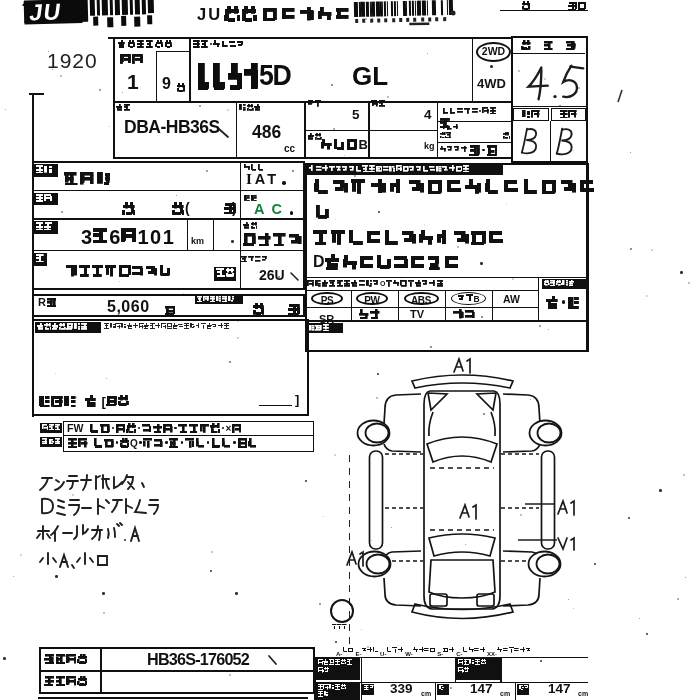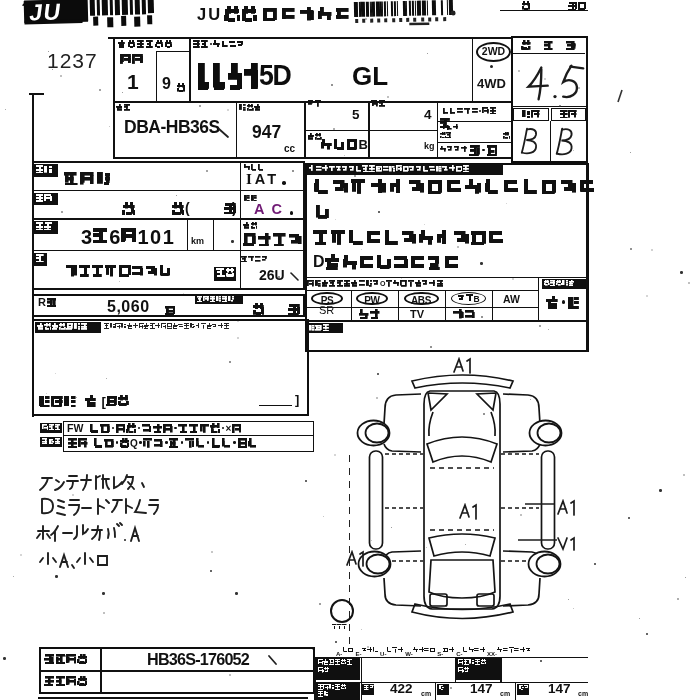--- a/index.html
+++ b/index.html
@@ -70,21 +70,21 @@
       <rect x="76" y="18" width="3" height="4" fill="#222"></rect>
       <rect x="83" y="18" width="3" height="4" fill="#222"></rect>
       <rect x="91" y="18" width="3" height="4" fill="#222"></rect>
       <rect x="57" y="23" width="20" height="2.5" fill="#222"></rect>
       <circle cx="101" cy="14" r="2.5" fill="#222"></circle>
     </g>
   </svg>
 <div style="position:absolute;left:521px;top:1px;white-space:nowrap;line-height:9px"><span style="display:inline-block;vertical-align:top;width:9.0px;height:9.0px;background:linear-gradient(#111,#111) 0.5px 1.8px/8.1px 2.3px no-repeat,linear-gradient(#111,#111) 2.0px 0.2px/2.3px 4.5px no-repeat,linear-gradient(#111,#111) 5.8px 0.2px/2.3px 4.5px no-repeat,linear-gradient(#111,#111) 0.7px 5.2px/2.3px 3.6px no-repeat,linear-gradient(#111,#111) 7.2px 5.2px/2.3px 3.6px no-repeat,linear-gradient(#111,#111) 2.7px 6.8px/4.0px 2.3px no-repeat,linear-gradient(#111,#111) 6.5px 2.7px/2.3px 5.4px no-repeat;margin-right:0.6px"></span></div>
 <div style="position:absolute;left:568px;top:1px;white-space:nowrap;line-height:9px"><span style="display:inline-block;vertical-align:top;width:9.0px;height:9.0px;background:linear-gradient(#111,#111) 0.7px 0.5px/8.1px 2.3px no-repeat,linear-gradient(#111,#111) 0.2px 4.0px/8.1px 2.3px no-repeat,linear-gradient(#111,#111) 0.2px 7.6px/8.1px 2.3px no-repeat,linear-gradient(#111,#111) 4.0px 0.5px/2.3px 7.6px no-repeat,linear-gradient(#111,#111) 6.5px 2.7px/2.3px 5.4px no-repeat;margin-right:0.6px"></span><span style="display:inline-block;vertical-align:top;width:9.0px;height:9.0px;background:linear-gradient(#111,#111) 0.7px 0.9px/7.2px 2.3px no-repeat,linear-gradient(#111,#111) 0.5px 0.9px/2.3px 7.2px no-repeat,linear-gradient(#111,#111) 6.4px 0.9px/2.3px 7.2px no-repeat,linear-gradient(#111,#111) 0.5px 7.0px/7.2px 2.3px no-repeat,linear-gradient(#111,#111) 0.7px 2.7px/2.3px 5.0px no-repeat;margin-right:0.6px"></span></div>
 <div style="position:absolute;left:500px;top:10px;width:88px;height:1.2px;background:#111"></div>
-<div style="position:absolute;left:47px;top:50px;font-family:'Liberation Sans',sans-serif;font-size:21px;font-weight:normal;color:#222;letter-spacing:1px;line-height:21px;white-space:nowrap">1237</div>
+<div style="position:absolute;left:47px;top:50px;font-family:'Liberation Sans',sans-serif;font-size:21px;font-weight:normal;color:#222;letter-spacing:1px;line-height:21px;white-space:nowrap">1920</div>
 <div style="position:absolute;left:108px;top:36.5px;width:480px;height:2.5px;background:#111"></div>
 <div style="position:absolute;left:112.5px;top:36.5px;width:2.5px;height:122px;background:#111"></div>
 <div style="position:absolute;left:112.5px;top:100.5px;width:399px;height:2px;background:#111"></div>
 <div style="position:absolute;left:112.5px;top:156.5px;width:475.5px;height:2.5px;background:#111"></div>
 <div style="position:absolute;left:189px;top:38px;width:1.8px;height:63px;background:#111"></div>
 <div style="position:absolute;left:471.5px;top:38px;width:1.8px;height:63px;background:#111"></div>
 <div style="position:absolute;left:155.5px;top:50.5px;width:1.5px;height:51px;background:#111"></div>
 <div style="position:absolute;left:155.5px;top:50.5px;width:34px;height:1.5px;background:#111"></div>
 <div style="position:absolute;left:118px;top:40px;white-space:nowrap;line-height:7.5px"><span style="display:inline-block;vertical-align:top;width:7.5px;height:7.5px;background:linear-gradient(#111,#111) 3.1px 0.1px/2.0px 2.6px no-repeat,linear-gradient(#111,#111) 0.2px 2.1px/6.8px 2.0px no-repeat,linear-gradient(#111,#111) 1.1px 4.1px/5.4px 2.0px no-repeat,linear-gradient(#111,#111) 0.9px 6.3px/5.4px 2.0px no-repeat,linear-gradient(#111,#111) 1.3px 2.1px/2.0px 4.5px no-repeat;margin-right:1.8px"></span><span style="display:inline-block;vertical-align:top;width:7.5px;height:7.5px;background:linear-gradient(#111,#111) 0.4px 1.5px/6.8px 2.0px no-repeat,linear-gradient(#111,#111) 1.8px 0.1px/2.0px 3.8px no-repeat,linear-gradient(#111,#111) 4.7px 0.1px/2.0px 3.8px no-repeat,linear-gradient(#111,#111) 0.6px 4.3px/2.0px 3.0px no-repeat,linear-gradient(#111,#111) 5.9px 4.3px/2.0px 3.0px no-repeat,linear-gradient(#111,#111) 2.3px 5.7px/3.4px 2.0px no-repeat;margin-right:1.8px"></span><span style="display:inline-block;vertical-align:top;width:7.5px;height:7.5px;background:linear-gradient(#111,#111) 0.6px 0.4px/6.8px 2.0px no-repeat,linear-gradient(#111,#111) 0.6px 3.3px/6.8px 2.0px no-repeat,linear-gradient(#111,#111) 0.2px 6.3px/6.8px 2.0px no-repeat,linear-gradient(#111,#111) 3.2px 0.4px/2.0px 6.4px no-repeat;margin-right:1.8px"></span><span style="display:inline-block;vertical-align:top;width:7.5px;height:7.5px;background:linear-gradient(#111,#111) 0.4px 0.4px/6.8px 2.0px no-repeat,linear-gradient(#111,#111) 3.1px 0.4px/2.0px 6.8px no-repeat,linear-gradient(#111,#111) 0.6px 6.3px/6.8px 2.0px no-repeat,linear-gradient(#111,#111) 0.8px 3.0px/4.1px 2.0px no-repeat;margin-right:1.8px"></span><span style="display:inline-block;vertical-align:top;width:7.5px;height:7.5px;background:linear-gradient(#111,#111) 0.4px 1.5px/6.8px 2.0px no-repeat,linear-gradient(#111,#111) 1.8px 0.1px/2.0px 3.8px no-repeat,linear-gradient(#111,#111) 4.7px 0.1px/2.0px 3.8px no-repeat,linear-gradient(#111,#111) 0.2px 4.3px/2.0px 3.0px no-repeat,linear-gradient(#111,#111) 6.0px 4.3px/2.0px 3.0px no-repeat,linear-gradient(#111,#111) 2.3px 5.7px/3.4px 2.0px no-repeat;margin-right:1.8px"></span><span style="display:inline-block;vertical-align:top;width:7.5px;height:7.5px;background:linear-gradient(#111,#111) 0.4px 1.5px/6.8px 2.0px no-repeat,linear-gradient(#111,#111) 1.6px 0.1px/2.0px 3.8px no-repeat,linear-gradient(#111,#111) 4.8px 0.1px/2.0px 3.8px no-repeat,linear-gradient(#111,#111) 0.6px 4.3px/2.0px 3.0px no-repeat,linear-gradient(#111,#111) 6.0px 4.3px/2.0px 3.0px no-repeat,linear-gradient(#111,#111) 2.3px 5.7px/3.4px 2.0px no-repeat;margin-right:1.8px"></span></div>
 <div style="position:absolute;left:120px;top:53px;white-space:nowrap;line-height:11px"><span style="display:inline-block;vertical-align:top;width:11.0px;height:11.0px;background:linear-gradient(#111,#111) 0.3px 0.6px/2.9px 9.9px no-repeat,linear-gradient(#111,#111) 0.6px 0.6px/9.9px 2.9px no-repeat,linear-gradient(#111,#111) 3.6px 5.0px/7.2px 2.9px no-repeat,linear-gradient(#111,#111) 7.9px 3.3px/2.9px 7.2px no-repeat,linear-gradient(#111,#111) 0.9px 3.3px/2.9px 6.1px no-repeat;margin-right:0.8px"></span><span style="display:inline-block;vertical-align:top;width:11.0px;height:11.0px;background:linear-gradient(#111,#111) 0.6px 0.6px/2.9px 9.9px no-repeat,linear-gradient(#111,#111) 0.8px 0.6px/9.9px 2.9px no-repeat,linear-gradient(#111,#111) 3.6px 5.0px/7.2px 2.9px no-repeat,linear-gradient(#111,#111) 8.2px 3.3px/2.9px 7.2px no-repeat,linear-gradient(#111,#111) 7.9px 3.3px/2.9px 6.6px no-repeat;margin-right:0.8px"></span></div>
@@ -131,21 +131,21 @@
 <div style="position:absolute;left:235.5px;top:102.5px;width:1.8px;height:54px;background:#111"></div>
 <div style="position:absolute;left:304px;top:102.5px;width:1.8px;height:54px;background:#111"></div>
 <div style="position:absolute;left:368px;top:102.5px;width:1.8px;height:54px;background:#111"></div>
 <div style="position:absolute;left:436.5px;top:102.5px;width:1.8px;height:54px;background:#111"></div>
 <div style="position:absolute;left:116px;top:103.5px;white-space:nowrap;line-height:7px"><span style="display:inline-block;vertical-align:top;width:7.0px;height:7.0px;background:linear-gradient(#111,#111) 3.1px 0.1px/1.8px 2.4px no-repeat,linear-gradient(#111,#111) 0.2px 2.0px/6.3px 1.8px no-repeat,linear-gradient(#111,#111) 1.0px 3.9px/5.0px 1.8px no-repeat,linear-gradient(#111,#111) 0.8px 5.9px/5.0px 1.8px no-repeat,linear-gradient(#111,#111) 1.2px 2.0px/1.8px 4.2px no-repeat;margin-right:0.5px"></span><span style="display:inline-block;vertical-align:top;width:7.0px;height:7.0px;background:linear-gradient(#111,#111) 0.2px 0.4px/6.3px 1.8px no-repeat,linear-gradient(#111,#111) 2.9px 0.4px/1.8px 6.3px no-repeat,linear-gradient(#111,#111) 0.2px 5.9px/6.3px 1.8px no-repeat,linear-gradient(#111,#111) 0.4px 2.8px/3.9px 1.8px no-repeat;margin-right:0.5px"></span></div>
 <div style="position:absolute;left:124px;top:119px;font-family:'Liberation Sans',sans-serif;font-size:17.5px;font-weight:bold;color:#111;letter-spacing:-0.5px;line-height:17.5px;white-space:nowrap">DBA-HB36S</div>
 <svg style="position:absolute;left:216px;top:126px" width="16" height="16">
     <path d="M3,3 L12,11" stroke="#222" stroke-width="1.8" fill="none" stroke-linecap="round"></path>
   </svg>
 <div style="position:absolute;left:239px;top:103.5px;white-space:nowrap;line-height:7px"><span style="display:inline-block;vertical-align:top;width:7.0px;height:7.0px;background:linear-gradient(#111,#111) 0.2px 0.6px/2.9px 5.9px no-repeat,linear-gradient(#111,#111) 4.1px 0.8px/2.7px 1.8px no-repeat,linear-gradient(#111,#111) 3.9px 3.1px/2.7px 1.8px no-repeat,linear-gradient(#111,#111) 3.9px 5.6px/2.7px 1.8px no-repeat;margin-right:0.5px"></span><span style="display:inline-block;vertical-align:top;width:7.0px;height:7.0px;background:linear-gradient(#111,#111) 0.4px 1.4px/6.3px 1.8px no-repeat,linear-gradient(#111,#111) 1.4px 0.1px/1.8px 3.5px no-repeat,linear-gradient(#111,#111) 4.5px 0.1px/1.8px 3.5px no-repeat,linear-gradient(#111,#111) 0.4px 4.1px/1.8px 2.8px no-repeat,linear-gradient(#111,#111) 5.6px 4.1px/1.8px 2.8px no-repeat,linear-gradient(#111,#111) 2.0px 5.3px/3.1px 1.8px no-repeat;margin-right:0.5px"></span><span style="display:inline-block;vertical-align:top;width:7.0px;height:7.0px;background:linear-gradient(#111,#111) 2.8px 0.1px/1.8px 2.4px no-repeat,linear-gradient(#111,#111) 0.4px 2.0px/6.3px 1.8px no-repeat,linear-gradient(#111,#111) 1.2px 3.9px/5.0px 1.8px no-repeat,linear-gradient(#111,#111) 1.0px 5.9px/5.0px 1.8px no-repeat,linear-gradient(#111,#111) 1.6px 2.0px/1.8px 4.2px no-repeat;margin-right:0.5px"></span></div>
-<div style="position:absolute;left:252px;top:124px;font-family:'Liberation Sans',sans-serif;font-size:17.5px;font-weight:bold;color:#111;line-height:17.5px;white-space:nowrap">947</div>
+<div style="position:absolute;left:252px;top:124px;font-family:'Liberation Sans',sans-serif;font-size:17.5px;font-weight:bold;color:#111;line-height:17.5px;white-space:nowrap">486</div>
 <div style="position:absolute;left:284px;top:144px;font-family:'Liberation Sans',sans-serif;font-size:10px;font-weight:bold;color:#111;line-height:10px;white-space:nowrap">cc</div>
 <div style="position:absolute;left:307px;top:99.5px;white-space:nowrap;line-height:7px"><span style="display:inline-block;vertical-align:top;width:7.0px;height:7.0px;background:linear-gradient(#111,#111) 0.5px 0.8px/5.0px 1.8px no-repeat,linear-gradient(#111,#111) 3.7px 0.8px/1.8px 3.5px no-repeat,linear-gradient(#111,#111) 1.2px 3.9px/3.9px 1.8px no-repeat;margin-right:0.5px"></span><span style="display:inline-block;vertical-align:top;width:7.0px;height:7.0px;background:linear-gradient(#111,#111) 0.2px 0.6px/6.3px 1.8px no-repeat,linear-gradient(#111,#111) 2.8px 2.1px/1.8px 4.8px no-repeat;margin-right:0.5px"></span></div>
 <div style="position:absolute;left:352px;top:108px;font-family:'Liberation Sans',sans-serif;font-size:13.5px;font-weight:bold;color:#111;line-height:13.5px;white-space:nowrap">5</div>
 <div style="position:absolute;left:305px;top:129.5px;width:132px;height:1.5px;background:#111"></div>
 <div style="position:absolute;left:307px;top:132.5px;white-space:nowrap;line-height:7px"><span style="display:inline-block;vertical-align:top;width:7.0px;height:7.0px;background:linear-gradient(#111,#111) 2.8px 0.1px/1.8px 2.4px no-repeat,linear-gradient(#111,#111) 0.5px 2.0px/6.3px 1.8px no-repeat,linear-gradient(#111,#111) 1.2px 3.9px/5.0px 1.8px no-repeat,linear-gradient(#111,#111) 1.2px 5.9px/5.0px 1.8px no-repeat,linear-gradient(#111,#111) 1.2px 2.0px/1.8px 4.2px no-repeat;margin-right:0.5px"></span><span style="display:inline-block;vertical-align:top;width:7.0px;height:7.0px;background:linear-gradient(#111,#111) 0.5px 1.4px/6.3px 1.8px no-repeat,linear-gradient(#111,#111) 1.7px 0.1px/1.8px 3.5px no-repeat,linear-gradient(#111,#111) 4.5px 0.1px/1.8px 3.5px no-repeat,linear-gradient(#111,#111) 0.2px 4.1px/1.8px 2.8px no-repeat,linear-gradient(#111,#111) 5.6px 4.1px/1.8px 2.8px no-repeat,linear-gradient(#111,#111) 2.0px 5.3px/3.1px 1.8px no-repeat;margin-right:0.5px"></span></div>
 <div style="position:absolute;left:320px;top:138px;white-space:nowrap;line-height:13px"><span style="display:inline-block;vertical-align:top;width:12.0px;height:12.0px;background:linear-gradient(#111,#111) 2.4px 0.6px/3.1px 6.6px no-repeat,linear-gradient(#111,#111) 0.6px 5.0px/10.8px 3.1px no-repeat,linear-gradient(#111,#111) 7.1px 5.0px/3.1px 6.6px no-repeat,linear-gradient(#111,#111) 1.0px 3.6px/3.1px 6.6px no-repeat;margin-right:0.8px"></span><span style="display:inline-block;vertical-align:top;width:12.0px;height:12.0px;background:linear-gradient(#111,#111) 0.9px 1.0px/3.1px 10.1px no-repeat,linear-gradient(#111,#111) 3.9px 8.6px/7.4px 3.1px no-repeat,linear-gradient(#111,#111) 8.6px 3.6px/3.1px 7.2px no-repeat;margin-right:0.8px"></span><span style="display:inline-block;vertical-align:top;width:12.0px;height:12.0px;background:linear-gradient(#111,#111) 1.3px 1.2px/9.6px 3.1px no-repeat,linear-gradient(#111,#111) 1.3px 1.2px/3.1px 9.6px no-repeat,linear-gradient(#111,#111) 8.9px 1.2px/3.1px 9.6px no-repeat,linear-gradient(#111,#111) 1.0px 9.4px/9.6px 3.1px no-repeat,linear-gradient(#111,#111) 8.6px 3.6px/3.1px 7.2px no-repeat;margin-right:0.8px"></span><span style="font-family:'Liberation Sans';font-weight:bold;font-size:13px;vertical-align:top;color:#111">B</span></div>
 <div style="position:absolute;left:371px;top:99.5px;white-space:nowrap;line-height:7px"><span style="display:inline-block;vertical-align:top;width:7.0px;height:7.0px;background:linear-gradient(#111,#111) 0.5px 0.4px/1.8px 6.3px no-repeat,linear-gradient(#111,#111) 0.4px 0.4px/6.3px 1.8px no-repeat,linear-gradient(#111,#111) 2.1px 3.1px/4.5px 1.8px no-repeat,linear-gradient(#111,#111) 4.9px 2.1px/1.8px 4.5px no-repeat;margin-right:0.5px"></span><span style="display:inline-block;vertical-align:top;width:7.0px;height:7.0px;background:linear-gradient(#111,#111) 0.4px 0.4px/6.3px 1.8px no-repeat,linear-gradient(#111,#111) 2.8px 0.4px/1.8px 6.3px no-repeat,linear-gradient(#111,#111) 0.2px 5.9px/6.3px 1.8px no-repeat,linear-gradient(#111,#111) 0.6px 2.8px/3.9px 1.8px no-repeat;margin-right:0.5px"></span></div>
 <div style="position:absolute;left:424px;top:108px;font-family:'Liberation Sans',sans-serif;font-size:13.5px;font-weight:bold;color:#111;line-height:13.5px;white-space:nowrap">4</div>
 <div style="position:absolute;left:439px;top:117px;white-space:nowrap;line-height:11px"><span style="display:inline-block;vertical-align:top;width:11.0px;height:11.0px;background:linear-gradient(#111,#111) 0.8px 0.7px/9.9px 2.9px no-repeat,linear-gradient(#111,#111) 4.9px 0.7px/2.9px 9.9px no-repeat,linear-gradient(#111,#111) 0.6px 9.2px/9.9px 2.9px no-repeat,linear-gradient(#111,#111) 1.2px 4.4px/6.1px 2.9px no-repeat,linear-gradient(#111,#111) 1.6px 9.0px/7.7px 2.9px no-repeat;margin-right:0.8px"></span></div>
 <div style="position:absolute;left:424px;top:142px;white-space:nowrap;line-height:9px"><span style="font-family:'Liberation Sans',sans-serif;font-weight:bold;font-size:9px;color:#111;vertical-align:top;line-height:9px">kg</span></div>
@@ -184,21 +184,21 @@
 <div style="position:absolute;left:65px;top:264px;white-space:nowrap;line-height:12.5px"><span style="display:inline-block;vertical-align:top;width:12.5px;height:12.5px;background:linear-gradient(#111,#111) 0.6px 1.0px/11.2px 3.2px no-repeat,linear-gradient(#111,#111) 5.6px 3.8px/3.2px 8.5px no-repeat,linear-gradient(#111,#111) 9.0px 3.8px/3.2px 7.5px no-repeat;margin-right:0.8px"></span><span style="display:inline-block;vertical-align:top;width:12.5px;height:12.5px;background:linear-gradient(#111,#111) 0.6px 1.0px/11.2px 3.2px no-repeat,linear-gradient(#111,#111) 5.6px 3.8px/3.2px 8.5px no-repeat,linear-gradient(#111,#111) 1.9px 10.2px/8.8px 3.2px no-repeat;margin-right:0.8px"></span><span style="display:inline-block;vertical-align:top;width:12.5px;height:12.5px;background:linear-gradient(#111,#111) 0.3px 1.0px/11.2px 3.2px no-repeat,linear-gradient(#111,#111) 4.9px 3.8px/3.2px 8.5px no-repeat,linear-gradient(#111,#111) 1.9px 10.2px/8.8px 3.2px no-repeat;margin-right:0.8px"></span><span style="display:inline-block;vertical-align:top;width:12.5px;height:12.5px;background:linear-gradient(#111,#111) 0.3px 1.0px/11.2px 3.2px no-repeat,linear-gradient(#111,#111) 4.9px 3.8px/3.2px 8.5px no-repeat,linear-gradient(#111,#111) 1.0px 3.8px/3.2px 6.9px no-repeat;margin-right:0.8px"></span><span style="display:inline-block;vertical-align:top;width:12.5px;height:12.5px;background:linear-gradient(#111,#111) 1.3px 1.2px/10.0px 3.2px no-repeat,linear-gradient(#111,#111) 1.3px 1.2px/3.2px 10.0px no-repeat,linear-gradient(#111,#111) 9.6px 1.2px/3.2px 10.0px no-repeat,linear-gradient(#111,#111) 1.0px 9.8px/10.0px 3.2px no-repeat,linear-gradient(#111,#111) 1.9px 10.2px/8.8px 3.2px no-repeat;margin-right:0.8px"></span><span style="display:inline-block;vertical-align:top;width:12.5px;height:12.5px;background:linear-gradient(#111,#111) 0.7px 1.5px/10.5px 3.2px no-repeat,linear-gradient(#111,#111) 0.7px 7.8px/10.5px 3.2px no-repeat,linear-gradient(#111,#111) 9.0px 3.8px/3.2px 7.5px no-repeat;margin-right:0.8px"></span><span style="display:inline-block;vertical-align:top;width:12.5px;height:12.5px;background:linear-gradient(#111,#111) 0.9px 1.5px/9.0px 3.2px no-repeat,linear-gradient(#111,#111) 6.6px 1.5px/3.2px 6.2px no-repeat,linear-gradient(#111,#111) 2.8px 6.9px/6.9px 3.2px no-repeat,linear-gradient(#111,#111) 9.0px 3.8px/3.2px 7.5px no-repeat;margin-right:0.8px"></span><span style="display:inline-block;vertical-align:top;width:12.5px;height:12.5px;background:linear-gradient(#111,#111) 1.6px 1.0px/3.2px 10.5px no-repeat,linear-gradient(#111,#111) 3.4px 9.0px/7.8px 3.2px no-repeat,linear-gradient(#111,#111) 9.0px 3.8px/3.2px 7.5px no-repeat;margin-right:0.8px"></span></div>
 <div style="position:absolute;left:214px;top:266.5px;width:22px;height:14px;background:#101010;padding:1px 0 0 2px;box-sizing:border-box;white-space:nowrap;line-height:9px"><span style="display:inline-block;vertical-align:top;width:9.0px;height:9.0px;background:linear-gradient(#fff,#fff) 0.2px 0.5px/8.1px 2.3px no-repeat,linear-gradient(#fff,#fff) 3.8px 0.5px/2.3px 8.1px no-repeat,linear-gradient(#fff,#fff) 0.5px 7.6px/8.1px 2.3px no-repeat,linear-gradient(#fff,#fff) 0.9px 3.6px/5.0px 2.3px no-repeat,linear-gradient(#fff,#fff) 1.3px 7.4px/6.3px 2.3px no-repeat;margin-right:0.6px"></span><span style="display:inline-block;vertical-align:top;width:9.0px;height:9.0px;background:linear-gradient(#fff,#fff) 0.7px 1.8px/8.1px 2.3px no-repeat,linear-gradient(#fff,#fff) 1.8px 0.2px/2.3px 4.5px no-repeat,linear-gradient(#fff,#fff) 5.4px 0.2px/2.3px 4.5px no-repeat,linear-gradient(#fff,#fff) 0.5px 5.2px/2.3px 3.6px no-repeat,linear-gradient(#fff,#fff) 6.8px 5.2px/2.3px 3.6px no-repeat,linear-gradient(#fff,#fff) 2.5px 6.8px/4.0px 2.3px no-repeat,linear-gradient(#fff,#fff) 1.3px 7.4px/6.3px 2.3px no-repeat;margin-right:0.6px"></span></div>
 <div style="position:absolute;left:241px;top:255.5px;white-space:nowrap;line-height:6.5px"><span style="display:inline-block;vertical-align:top;width:6.5px;height:6.5px;background:linear-gradient(#111,#111) 0.2px 0.4px/5.9px 1.7px no-repeat,linear-gradient(#111,#111) 2.7px 0.4px/1.7px 5.9px no-repeat,linear-gradient(#111,#111) 0.3px 5.5px/5.9px 1.7px no-repeat,linear-gradient(#111,#111) 0.7px 2.6px/3.6px 1.7px no-repeat;margin-right:0.3px"></span><span style="display:inline-block;vertical-align:top;width:6.5px;height:6.5px;background:linear-gradient(#111,#111) 0.3px 0.5px/5.9px 1.7px no-repeat,linear-gradient(#111,#111) 2.9px 1.9px/1.7px 4.4px no-repeat;margin-right:0.3px"></span><span style="display:inline-block;vertical-align:top;width:6.5px;height:6.5px;background:linear-gradient(#111,#111) 0.5px 0.8px/5.5px 1.7px no-repeat,linear-gradient(#111,#111) 0.7px 4.0px/5.5px 1.7px no-repeat;margin-right:0.3px"></span><span style="display:inline-block;vertical-align:top;width:6.5px;height:6.5px;background:linear-gradient(#111,#111) 0.5px 0.8px/4.7px 1.7px no-repeat,linear-gradient(#111,#111) 3.4px 0.8px/1.7px 3.2px no-repeat,linear-gradient(#111,#111) 1.1px 3.6px/3.6px 1.7px no-repeat;margin-right:0.3px"></span></div>
 <div style="position:absolute;left:259px;top:268px;font-family:'Liberation Sans',sans-serif;font-size:14px;font-weight:bold;color:#111;line-height:14px;white-space:nowrap">26U</div>
 <svg style="position:absolute;left:289px;top:271px" width="12" height="12">
     <path d="M2,2 L9,9" stroke="#222" stroke-width="1.6" fill="none" stroke-linecap="round"></path>
   </svg>
 <div style="position:absolute;left:243px;top:163.5px;white-space:nowrap;line-height:7px"><span style="display:inline-block;vertical-align:top;width:7.0px;height:7.0px;background:linear-gradient(#111,#111) 1.2px 0.4px/1.8px 3.9px no-repeat,linear-gradient(#111,#111) 0.5px 2.9px/6.3px 1.8px no-repeat,linear-gradient(#111,#111) 4.5px 2.9px/1.8px 3.9px no-repeat;margin-right:0.3px"></span><span style="display:inline-block;vertical-align:top;width:7.0px;height:7.0px;background:linear-gradient(#111,#111) 0.7px 0.6px/1.8px 5.9px no-repeat,linear-gradient(#111,#111) 2.1px 5.0px/4.3px 1.8px no-repeat;margin-right:0.3px"></span><span style="display:inline-block;vertical-align:top;width:7.0px;height:7.0px;background:linear-gradient(#111,#111) 0.9px 0.6px/1.8px 5.9px no-repeat,linear-gradient(#111,#111) 1.9px 5.0px/4.3px 1.8px no-repeat;margin-right:0.3px"></span></div>
 <div style="position:absolute;left:246px;top:172px;white-space:nowrap;line-height:14px"><span style="font-family:'Liberation Serif',serif;font-weight:bold;font-size:15px;color:#111;vertical-align:top;letter-spacing:3px">I</span><span style="font-family:'Liberation Sans';font-weight:bold;font-size:14.5px;color:#111;vertical-align:top;letter-spacing:3px">AT</span><span style="display:inline-block;width:3.5px;height:3.5px;border-radius:50%;background:#111;margin:9px 0 0 3px"></span></div>
 <div style="position:absolute;left:243px;top:194px;white-space:nowrap;line-height:7px"><span style="display:inline-block;vertical-align:top;width:7.0px;height:7.0px;background:linear-gradient(#111,#111) 0.5px 0.6px/2.9px 5.9px no-repeat,linear-gradient(#111,#111) 3.9px 0.8px/2.7px 1.8px no-repeat,linear-gradient(#111,#111) 4.1px 3.1px/2.7px 1.8px no-repeat,linear-gradient(#111,#111) 3.9px 5.6px/2.7px 1.8px no-repeat;margin-right:0.3px"></span><span style="display:inline-block;vertical-align:top;width:7.0px;height:7.0px;background:linear-gradient(#111,#111) 0.5px 0.6px/2.9px 5.9px no-repeat,linear-gradient(#111,#111) 4.2px 0.8px/2.7px 1.8px no-repeat,linear-gradient(#111,#111) 4.1px 3.1px/2.7px 1.8px no-repeat,linear-gradient(#111,#111) 4.2px 5.6px/2.7px 1.8px no-repeat;margin-right:0.3px"></span></div>
-<div style="position:absolute;left:254px;top:202px;white-space:nowrap;line-height:14px"><span style="font-family:'Liberation Sans';font-weight:bold;font-size:14.5px;color:#701a75;vertical-align:top;letter-spacing:7px">AC</span><span style="display:inline-block;width:3.5px;height:3.5px;border-radius:50%;background:#111;margin:9px 0 0 1px"></span></div>
+<div style="position:absolute;left:254px;top:202px;white-space:nowrap;line-height:14px"><span style="font-family:'Liberation Sans';font-weight:bold;font-size:14.5px;color:#15803d;vertical-align:top;letter-spacing:7px">AC</span><span style="display:inline-block;width:3.5px;height:3.5px;border-radius:50%;background:#111;margin:9px 0 0 1px"></span></div>
 <div style="position:absolute;left:243px;top:221.5px;white-space:nowrap;line-height:7px"><span style="display:inline-block;vertical-align:top;width:7.0px;height:7.0px;background:linear-gradient(#111,#111) 2.9px 0.1px/1.8px 2.4px no-repeat,linear-gradient(#111,#111) 0.2px 2.0px/6.3px 1.8px no-repeat,linear-gradient(#111,#111) 1.2px 3.9px/5.0px 1.8px no-repeat,linear-gradient(#111,#111) 0.8px 5.9px/5.0px 1.8px no-repeat,linear-gradient(#111,#111) 1.4px 2.0px/1.8px 4.2px no-repeat;margin-right:0.3px"></span><span style="display:inline-block;vertical-align:top;width:7.0px;height:7.0px;background:linear-gradient(#111,#111) 0.5px 1.4px/6.3px 1.8px no-repeat,linear-gradient(#111,#111) 1.5px 0.1px/1.8px 3.5px no-repeat,linear-gradient(#111,#111) 4.5px 0.1px/1.8px 3.5px no-repeat,linear-gradient(#111,#111) 0.4px 4.1px/1.8px 2.8px no-repeat,linear-gradient(#111,#111) 5.3px 4.1px/1.8px 2.8px no-repeat,linear-gradient(#111,#111) 1.8px 5.3px/3.1px 1.8px no-repeat;margin-right:0.3px"></span></div>
 <div style="position:absolute;left:242px;top:232px;white-space:nowrap;line-height:14px"><span style="display:inline-block;vertical-align:top;width:14.0px;height:14.0px;background:linear-gradient(#111,#111) 1.5px 1.4px/11.2px 3.6px no-repeat,linear-gradient(#111,#111) 1.5px 1.4px/3.6px 11.2px no-repeat,linear-gradient(#111,#111) 10.4px 1.4px/3.6px 11.2px no-repeat,linear-gradient(#111,#111) 1.1px 10.9px/11.2px 3.6px no-repeat,linear-gradient(#111,#111) 10.1px 4.2px/3.6px 8.4px no-repeat;margin-right:1.2px"></span><span style="display:inline-block;vertical-align:top;width:14.0px;height:14.0px;background:linear-gradient(#111,#111) 0.4px 3.9px/12.6px 3.6px no-repeat,linear-gradient(#111,#111) 7.7px 0.7px/3.6px 12.6px no-repeat,linear-gradient(#111,#111) 2.1px 11.5px/9.8px 3.6px no-repeat;margin-right:1.2px"></span><span style="display:inline-block;vertical-align:top;width:14.0px;height:14.0px;background:linear-gradient(#111,#111) 0.4px 1.1px/12.6px 3.6px no-repeat,linear-gradient(#111,#111) 5.5px 4.2px/3.6px 9.5px no-repeat,linear-gradient(#111,#111) 2.1px 11.5px/9.8px 3.6px no-repeat;margin-right:1.2px"></span><span style="display:inline-block;vertical-align:top;width:14.0px;height:14.0px;background:linear-gradient(#111,#111) 1.1px 1.7px/10.1px 3.6px no-repeat,linear-gradient(#111,#111) 7.4px 1.7px/3.6px 7.0px no-repeat,linear-gradient(#111,#111) 3.1px 7.7px/7.7px 3.6px no-repeat,linear-gradient(#111,#111) 10.1px 4.2px/3.6px 8.4px no-repeat;margin-right:1.2px"></span></div>
 <div style="position:absolute;left:31.5px;top:293.5px;width:273px;height:23px;border:2px solid #0f0f0f;box-sizing:border-box"></div>
 <div style="position:absolute;left:38px;top:297px;white-space:nowrap;line-height:11px"><span style="font-family:'Liberation Sans';font-weight:bold;font-size:11px;color:#111;vertical-align:top">R</span><span style="display:inline-block;vertical-align:top;width:10.0px;height:10.0px;background:linear-gradient(#111,#111) 0.8px 0.6px/9.0px 2.6px no-repeat,linear-gradient(#111,#111) 4.2px 0.6px/2.6px 9.0px no-repeat,linear-gradient(#111,#111) 0.8px 8.4px/9.0px 2.6px no-repeat,linear-gradient(#111,#111) 0.8px 4.0px/5.5px 2.6px no-repeat,linear-gradient(#111,#111) 7.2px 3.0px/2.6px 6.0px no-repeat;margin-right:0.7px"></span></div>
 <div style="position:absolute;left:107px;top:299px;font-family:'Liberation Sans',sans-serif;font-size:16px;font-weight:bold;color:#111;letter-spacing:0.5px;line-height:16px;white-space:nowrap">5,060</div>
 <div style="position:absolute;left:165px;top:305px;white-space:nowrap;line-height:10px"><span style="display:inline-block;vertical-align:top;width:10.0px;height:10.0px;background:linear-gradient(#111,#111) 0.2px 0.8px/9.0px 2.6px no-repeat,linear-gradient(#111,#111) 0.6px 0.8px/2.6px 8.2px no-repeat,linear-gradient(#111,#111) 8.1px 0.8px/2.6px 8.2px no-repeat,linear-gradient(#111,#111) 0.2px 8.2px/9.0px 2.6px no-repeat,linear-gradient(#111,#111) 2.5px 4.5px/5.0px 2.6px no-repeat,linear-gradient(#111,#111) 0.8px 3.0px/2.6px 5.5px no-repeat;margin-right:0.7px"></span></div>
 <div style="position:absolute;left:195px;top:294.5px;width:48px;height:9.5px;background:#101010;padding:1px 0 0 2px;box-sizing:border-box;white-space:nowrap;line-height:6px"><span style="display:inline-block;vertical-align:top;width:6.0px;height:6.0px;background:linear-gradient(#fff,#fff) 0.3px 0.4px/5.4px 1.6px no-repeat,linear-gradient(#fff,#fff) 2.4px 0.4px/1.6px 5.4px no-repeat,linear-gradient(#fff,#fff) 0.2px 5.0px/5.4px 1.6px no-repeat,linear-gradient(#fff,#fff) 0.6px 2.4px/3.3px 1.6px no-repeat;margin-right:0.2px"></span><span style="display:inline-block;vertical-align:top;width:6.0px;height:6.0px;background:linear-gradient(#fff,#fff) 0.3px 0.3px/1.6px 5.4px no-repeat,linear-gradient(#fff,#fff) 0.5px 0.3px/5.4px 1.6px no-repeat,linear-gradient(#fff,#fff) 1.6px 2.7px/3.9px 1.6px no-repeat,linear-gradient(#fff,#fff) 4.3px 1.8px/1.6px 3.9px no-repeat;margin-right:0.2px"></span><span style="display:inline-block;vertical-align:top;width:6.0px;height:6.0px;background:linear-gradient(#fff,#fff) 0.5px 0.3px/5.4px 1.6px no-repeat,linear-gradient(#fff,#fff) 0.2px 2.6px/5.4px 1.6px no-repeat,linear-gradient(#fff,#fff) 0.2px 5.0px/5.4px 1.6px no-repeat,linear-gradient(#fff,#fff) 2.5px 0.3px/1.6px 5.1px no-repeat;margin-right:0.2px"></span><span style="display:inline-block;vertical-align:top;width:6.0px;height:6.0px;background:linear-gradient(#fff,#fff) 0.3px 0.5px/2.5px 5.0px no-repeat,linear-gradient(#fff,#fff) 3.5px 0.7px/2.3px 1.6px no-repeat,linear-gradient(#fff,#fff) 3.6px 2.7px/2.3px 1.6px no-repeat,linear-gradient(#fff,#fff) 3.6px 4.8px/2.3px 1.6px no-repeat;margin-right:0.2px"></span><span style="display:inline-block;vertical-align:top;width:6.0px;height:6.0px;background:linear-gradient(#fff,#fff) 0.3px 0.3px/5.4px 1.6px no-repeat,linear-gradient(#fff,#fff) 0.3px 2.6px/5.4px 1.6px no-repeat,linear-gradient(#fff,#fff) 0.5px 5.0px/5.4px 1.6px no-repeat,linear-gradient(#fff,#fff) 2.9px 0.3px/1.6px 5.1px no-repeat;margin-right:0.2px"></span><span style="display:inline-block;vertical-align:top;width:6.0px;height:6.0px;background:linear-gradient(#fff,#fff) 0.3px 0.5px/2.5px 5.0px no-repeat,linear-gradient(#fff,#fff) 3.6px 0.7px/2.3px 1.6px no-repeat,linear-gradient(#fff,#fff) 3.6px 2.7px/2.3px 1.6px no-repeat,linear-gradient(#fff,#fff) 3.5px 4.8px/2.3px 1.6px no-repeat;margin-right:0.2px"></span></div>
 <div style="position:absolute;left:252px;top:303px;white-space:nowrap;line-height:12px"><span style="display:inline-block;vertical-align:top;width:12.0px;height:12.0px;background:linear-gradient(#111,#111) 0.6px 2.4px/10.8px 3.1px no-repeat,linear-gradient(#111,#111) 2.6px 0.2px/3.1px 6.0px no-repeat,linear-gradient(#111,#111) 7.7px 0.2px/3.1px 6.0px no-repeat,linear-gradient(#111,#111) 0.9px 7.0px/3.1px 4.8px no-repeat,linear-gradient(#111,#111) 9.7px 7.0px/3.1px 4.8px no-repeat,linear-gradient(#111,#111) 3.7px 9.1px/5.4px 3.1px no-repeat,linear-gradient(#111,#111) 8.6px 3.6px/3.1px 7.2px no-repeat;margin-right:0.8px"></span></div>
 <div style="position:absolute;left:288px;top:303px;white-space:nowrap;line-height:12px"><span style="display:inline-block;vertical-align:top;width:12.0px;height:12.0px;background:linear-gradient(#111,#111) 0.9px 0.6px/10.8px 3.1px no-repeat,linear-gradient(#111,#111) 0.3px 5.3px/10.8px 3.1px no-repeat,linear-gradient(#111,#111) 0.3px 10.1px/10.8px 3.1px no-repeat,linear-gradient(#111,#111) 5.4px 0.6px/3.1px 10.2px no-repeat,linear-gradient(#111,#111) 8.6px 3.6px/3.1px 7.2px no-repeat;margin-right:0.8px"></span></div>
 <div style="position:absolute;left:31.5px;top:318.5px;width:277px;height:97px;border:2px solid #0f0f0f;box-sizing:border-box"></div>
@@ -231,21 +231,21 @@
 <div style="position:absolute;left:398px;top:289.5px;width:1.4px;height:31.5px;background:#111"></div>
 <div style="position:absolute;left:445px;top:289.5px;width:1.4px;height:31.5px;background:#111"></div>
 <div style="position:absolute;left:492px;top:289.5px;width:1.4px;height:31.5px;background:#111"></div>
 <div style="position:absolute;left:537.5px;top:276.5px;width:1.6px;height:45px;background:#111"></div>
 <div style="position:absolute;left:311px;top:291.5px;width:32px;height:13.5px;border:2px solid #111;border-radius:50%;text-align:center;line-height:10.5px;box-sizing:border-box"><span style="font-family:'Liberation Sans';font-weight:bold;font-size:10px;color:#111;letter-spacing:-0.3px">PS</span></div>
 <div style="position:absolute;left:356px;top:291.5px;width:32px;height:13.5px;border:2px solid #111;border-radius:50%;text-align:center;line-height:10.5px;box-sizing:border-box"><span style="font-family:'Liberation Sans';font-weight:bold;font-size:10px;color:#111;letter-spacing:-0.3px">PW</span></div>
 <div style="position:absolute;left:403.5px;top:291.5px;width:35px;height:13.5px;border:2px solid #111;border-radius:50%;text-align:center;line-height:10.5px;box-sizing:border-box"><span style="font-family:'Liberation Sans';font-weight:bold;font-size:10px;color:#111;letter-spacing:-0.3px">ABS</span></div>
 <div style="position:absolute;left:451px;top:291.5px;width:35px;height:13px;border:1.7px solid #111;border-radius:50%;text-align:center;line-height:10px;box-sizing:border-box;padding-top:1px"><span style="display:inline-block;vertical-align:top;width:8.0px;height:8.0px;background:linear-gradient(#111,#111) 0.6px 1.0px/5.8px 2.1px no-repeat,linear-gradient(#111,#111) 4.2px 1.0px/2.1px 4.0px no-repeat,linear-gradient(#111,#111) 1.8px 4.4px/4.4px 2.1px no-repeat;margin-right:0.2px"></span><span style="display:inline-block;vertical-align:top;width:8.0px;height:8.0px;background:linear-gradient(#111,#111) 0.2px 0.6px/7.2px 2.1px no-repeat,linear-gradient(#111,#111) 3.2px 2.4px/2.1px 5.4px no-repeat;margin-right:0.2px"></span><span style="font-family:'Liberation Sans';font-weight:bold;font-size:8.5px;color:#111;vertical-align:top">B</span></div>
 <div style="position:absolute;left:503px;top:293.5px;font-family:'Liberation Sans',sans-serif;font-size:10.5px;font-weight:bold;color:#111;line-height:10.5px;white-space:nowrap">AW</div>
 <div style="position:absolute;left:546px;top:295.5px;white-space:nowrap;line-height:14px"><span style="display:inline-block;vertical-align:top;width:13.0px;height:13.0px;background:linear-gradient(#111,#111) 5.8px 0.3px/3.4px 4.5px no-repeat,linear-gradient(#111,#111) 0.3px 3.6px/11.7px 3.4px no-repeat,linear-gradient(#111,#111) 1.8px 7.2px/9.4px 3.4px no-repeat,linear-gradient(#111,#111) 1.8px 10.9px/9.4px 3.4px no-repeat,linear-gradient(#111,#111) 2.3px 3.6px/3.4px 7.8px no-repeat,linear-gradient(#111,#111) 1.9px 10.7px/9.1px 3.4px no-repeat;margin-right:1px"></span><span style="display:inline-block;vertical-align:top;width:3.4px;height:3.4px;border-radius:50%;background:#111;margin:4.8px 1.6px 0"></span><span style="display:inline-block;vertical-align:top;width:13.0px;height:13.0px;background:linear-gradient(#111,#111) 1.0px 1.0px/5.5px 10.9px no-repeat,linear-gradient(#111,#111) 7.9px 1.6px/4.9px 3.4px no-repeat,linear-gradient(#111,#111) 7.5px 5.9px/4.9px 3.4px no-repeat,linear-gradient(#111,#111) 7.2px 10.4px/4.9px 3.4px no-repeat,linear-gradient(#111,#111) 1.9px 10.7px/9.1px 3.4px no-repeat;margin-right:1px"></span></div>
-<div style="position:absolute;left:319px;top:305px;font-family:'Liberation Sans',sans-serif;font-size:11px;font-weight:normal;color:#111;line-height:11px;white-space:nowrap">SR</div>
+<div style="position:absolute;left:319px;top:314px;font-family:'Liberation Sans',sans-serif;font-size:11px;font-weight:bold;color:#111;line-height:11px;white-space:nowrap">SR</div>
 <div style="position:absolute;left:358px;top:308.5px;white-space:nowrap;line-height:10.5px"><span style="display:inline-block;vertical-align:top;width:10.5px;height:10.5px;background:linear-gradient(#111,#111) 2.1px 0.5px/2.7px 5.8px no-repeat,linear-gradient(#111,#111) 0.5px 4.4px/9.5px 2.7px no-repeat,linear-gradient(#111,#111) 6.5px 4.4px/2.7px 5.8px no-repeat,linear-gradient(#111,#111) 1.6px 8.6px/7.3px 2.7px no-repeat;margin-right:0.7px"></span><span style="display:inline-block;vertical-align:top;width:10.5px;height:10.5px;background:linear-gradient(#111,#111) 0.5px 2.9px/9.5px 2.7px no-repeat,linear-gradient(#111,#111) 5.5px 0.5px/2.7px 9.5px no-repeat,linear-gradient(#111,#111) 1.6px 8.6px/7.3px 2.7px no-repeat;margin-right:0.7px"></span></div>
 <div style="position:absolute;left:410px;top:308.5px;font-family:'Liberation Sans',sans-serif;font-size:11px;font-weight:bold;color:#111;line-height:11px;white-space:nowrap">TV</div>
 <div style="position:absolute;left:453px;top:308.5px;white-space:nowrap;line-height:10.5px"><span style="display:inline-block;vertical-align:top;width:10.5px;height:10.5px;background:linear-gradient(#111,#111) 0.3px 2.9px/9.5px 2.7px no-repeat,linear-gradient(#111,#111) 5.8px 0.5px/2.7px 9.5px no-repeat,linear-gradient(#111,#111) 7.6px 3.1px/2.7px 6.3px no-repeat;margin-right:0.7px"></span><span style="display:inline-block;vertical-align:top;width:10.5px;height:10.5px;background:linear-gradient(#111,#111) 0.6px 1.3px/8.8px 2.7px no-repeat,linear-gradient(#111,#111) 0.6px 6.5px/8.8px 2.7px no-repeat,linear-gradient(#111,#111) 7.6px 3.1px/2.7px 6.3px no-repeat;margin-right:0.7px"></span></div>
 <div style="position:absolute;left:306.5px;top:323px;width:36px;height:10px;background:#101010;padding:1px 0 0 2px;box-sizing:border-box;white-space:nowrap;line-height:6.5px"><span style="display:inline-block;vertical-align:top;width:6.5px;height:6.5px;background:linear-gradient(#fff,#fff) 0.2px 0.5px/2.7px 5.5px no-repeat,linear-gradient(#fff,#fff) 3.8px 0.8px/2.5px 1.7px no-repeat,linear-gradient(#fff,#fff) 3.8px 2.9px/2.5px 1.7px no-repeat,linear-gradient(#fff,#fff) 3.8px 5.2px/2.5px 1.7px no-repeat;margin-right:0.3px"></span><span style="display:inline-block;vertical-align:top;width:6.5px;height:6.5px;background:linear-gradient(#fff,#fff) 0.2px 0.5px/5.9px 1.7px no-repeat,linear-gradient(#fff,#fff) 0.7px 0.5px/1.7px 5.3px no-repeat,linear-gradient(#fff,#fff) 5.2px 0.5px/1.7px 5.3px no-repeat,linear-gradient(#fff,#fff) 0.2px 5.3px/5.9px 1.7px no-repeat,linear-gradient(#fff,#fff) 1.6px 2.9px/3.2px 1.7px no-repeat;margin-right:0.3px"></span><span style="display:inline-block;vertical-align:top;width:6.5px;height:6.5px;background:linear-gradient(#fff,#fff) 0.5px 0.3px/5.9px 1.7px no-repeat,linear-gradient(#fff,#fff) 0.5px 2.9px/5.9px 1.7px no-repeat,linear-gradient(#fff,#fff) 0.5px 5.5px/5.9px 1.7px no-repeat,linear-gradient(#fff,#fff) 2.9px 0.3px/1.7px 5.5px no-repeat;margin-right:0.3px"></span></div>
 <div style="position:absolute;left:585.5px;top:35.5px;width:2.5px;height:127.5px;background:#111"></div>
 <div style="position:absolute;left:585.5px;top:162.5px;width:2.5px;height:189px;background:#111"></div>
 <svg style="position:absolute;left:30px;top:468px" width="200" height="110" viewBox="0 0 200 110">
     <g fill="none" stroke="#1f1f1f" stroke-width="1.9" stroke-linecap="round">
       <path d="M12,10 h10 M18,10 c-1,5 -4,9 -8,12"></path>
       <path d="M26,12 l3,2 M25,22 c4,-1 7,-4 9,-8"></path>
@@ -390,21 +390,21 @@
 <div style="position:absolute;left:314px;top:656.5px;width:1.8px;height:43.5px;background:#111"></div>
 <div style="position:absolute;left:360.5px;top:656.5px;width:1.6px;height:43.5px;background:#111"></div>
 <div style="position:absolute;left:454.5px;top:656.5px;width:1.6px;height:25px;background:#111"></div>
 <div style="position:absolute;left:500px;top:656.5px;width:1.6px;height:25px;background:#111"></div>
 <div style="position:absolute;left:434.5px;top:681.5px;width:1.6px;height:18.5px;background:#111"></div>
 <div style="position:absolute;left:514.5px;top:681.5px;width:1.6px;height:18.5px;background:#111"></div>
 <div style="position:absolute;left:315.5px;top:658px;width:44px;height:22px;background:#101010;color:#fff;padding:1px 0 0 2px;box-sizing:border-box;line-height:8px"><span style="display:inline-block;vertical-align:top;width:5.5px;height:5.5px;background:linear-gradient(#fff,#fff) 0.4px 0.3px/1.4px 5.0px no-repeat,linear-gradient(#fff,#fff) 0.4px 0.3px/5.0px 1.4px no-repeat,linear-gradient(#fff,#fff) 1.6px 2.5px/3.6px 1.4px no-repeat,linear-gradient(#fff,#fff) 4.1px 1.6px/1.4px 3.6px no-repeat;margin-right:0.3px"></span><span style="display:inline-block;vertical-align:top;width:5.5px;height:5.5px;background:linear-gradient(#fff,#fff) 2.2px 0.1px/1.4px 1.9px no-repeat,linear-gradient(#fff,#fff) 0.1px 1.5px/5.0px 1.4px no-repeat,linear-gradient(#fff,#fff) 0.6px 3.0px/4.0px 1.4px no-repeat,linear-gradient(#fff,#fff) 0.6px 4.6px/4.0px 1.4px no-repeat,linear-gradient(#fff,#fff) 1.1px 1.5px/1.4px 3.3px no-repeat;margin-right:0.3px"></span><span style="display:inline-block;vertical-align:top;width:5.5px;height:5.5px;background:linear-gradient(#fff,#fff) 0.3px 0.4px/5.0px 1.4px no-repeat,linear-gradient(#fff,#fff) 0.6px 0.4px/1.4px 4.5px no-repeat,linear-gradient(#fff,#fff) 4.2px 0.4px/1.4px 4.5px no-repeat,linear-gradient(#fff,#fff) 0.1px 4.5px/5.0px 1.4px no-repeat,linear-gradient(#fff,#fff) 1.2px 2.5px/2.8px 1.4px no-repeat;margin-right:0.3px"></span><span style="display:inline-block;vertical-align:top;width:5.5px;height:5.5px;background:linear-gradient(#fff,#fff) 0.1px 0.3px/5.0px 1.4px no-repeat,linear-gradient(#fff,#fff) 0.4px 2.4px/5.0px 1.4px no-repeat,linear-gradient(#fff,#fff) 0.1px 4.6px/5.0px 1.4px no-repeat,linear-gradient(#fff,#fff) 2.6px 0.3px/1.4px 4.7px no-repeat;margin-right:0.3px"></span><span style="display:inline-block;vertical-align:top;width:5.5px;height:5.5px;background:linear-gradient(#fff,#fff) 0.3px 1.1px/5.0px 1.4px no-repeat,linear-gradient(#fff,#fff) 1.1px 0.1px/1.4px 2.8px no-repeat,linear-gradient(#fff,#fff) 3.4px 0.1px/1.4px 2.8px no-repeat,linear-gradient(#fff,#fff) 0.4px 3.2px/1.4px 2.2px no-repeat,linear-gradient(#fff,#fff) 4.4px 3.2px/1.4px 2.2px no-repeat,linear-gradient(#fff,#fff) 1.7px 4.2px/2.5px 1.4px no-repeat;margin-right:0.3px"></span><span style="display:inline-block;vertical-align:top;width:5.5px;height:5.5px;background:linear-gradient(#fff,#fff) 0.3px 0.3px/5.0px 1.4px no-repeat,linear-gradient(#fff,#fff) 2.2px 0.3px/1.4px 5.0px no-repeat,linear-gradient(#fff,#fff) 0.1px 4.6px/5.0px 1.4px no-repeat,linear-gradient(#fff,#fff) 0.6px 2.2px/3.0px 1.4px no-repeat;margin-right:0.3px"></span><br><span style="display:inline-block;vertical-align:top;width:5.5px;height:5.5px;background:linear-gradient(#fff,#fff) 0.1px 0.3px/1.4px 5.0px no-repeat,linear-gradient(#fff,#fff) 0.4px 0.3px/5.0px 1.4px no-repeat,linear-gradient(#fff,#fff) 1.6px 2.5px/3.6px 1.4px no-repeat,linear-gradient(#fff,#fff) 4.1px 1.6px/1.4px 3.6px no-repeat;margin-right:0.3px"></span><span style="display:inline-block;vertical-align:top;width:5.5px;height:5.5px;background:linear-gradient(#fff,#fff) 0.4px 1.1px/5.0px 1.4px no-repeat,linear-gradient(#fff,#fff) 1.3px 0.1px/1.4px 2.8px no-repeat,linear-gradient(#fff,#fff) 3.4px 0.1px/1.4px 2.8px no-repeat,linear-gradient(#fff,#fff) 0.1px 3.2px/1.4px 2.2px no-repeat,linear-gradient(#fff,#fff) 4.2px 3.2px/1.4px 2.2px no-repeat,linear-gradient(#fff,#fff) 1.5px 4.2px/2.5px 1.4px no-repeat;margin-right:0.3px"></span></div>
 <div style="position:absolute;left:455.5px;top:658px;width:44px;height:22px;background:#101010;color:#fff;padding:1px 0 0 2px;box-sizing:border-box;line-height:8px"><span style="display:inline-block;vertical-align:top;width:5.5px;height:5.5px;background:linear-gradient(#fff,#fff) 0.1px 0.3px/1.4px 5.0px no-repeat,linear-gradient(#fff,#fff) 0.3px 0.3px/5.0px 1.4px no-repeat,linear-gradient(#fff,#fff) 1.6px 2.5px/3.6px 1.4px no-repeat,linear-gradient(#fff,#fff) 4.1px 1.6px/1.4px 3.6px no-repeat;margin-right:0.3px"></span><span style="display:inline-block;vertical-align:top;width:5.5px;height:5.5px;background:linear-gradient(#fff,#fff) 0.4px 0.3px/5.0px 1.4px no-repeat,linear-gradient(#fff,#fff) 2.2px 0.3px/1.4px 5.0px no-repeat,linear-gradient(#fff,#fff) 0.4px 4.6px/5.0px 1.4px no-repeat,linear-gradient(#fff,#fff) 0.6px 2.2px/3.0px 1.4px no-repeat;margin-right:0.3px"></span><span style="display:inline-block;vertical-align:top;width:5.5px;height:5.5px;background:linear-gradient(#fff,#fff) 0.3px 0.4px/2.3px 4.6px no-repeat,linear-gradient(#fff,#fff) 3.2px 0.7px/2.1px 1.4px no-repeat,linear-gradient(#fff,#fff) 3.3px 2.5px/2.1px 1.4px no-repeat,linear-gradient(#fff,#fff) 3.2px 4.4px/2.1px 1.4px no-repeat;margin-right:0.3px"></span><span style="display:inline-block;vertical-align:top;width:5.5px;height:5.5px;background:linear-gradient(#fff,#fff) 0.1px 0.3px/5.0px 1.4px no-repeat,linear-gradient(#fff,#fff) 0.1px 2.4px/5.0px 1.4px no-repeat,linear-gradient(#fff,#fff) 0.1px 4.6px/5.0px 1.4px no-repeat,linear-gradient(#fff,#fff) 2.5px 0.3px/1.4px 4.7px no-repeat;margin-right:0.3px"></span><span style="display:inline-block;vertical-align:top;width:5.5px;height:5.5px;background:linear-gradient(#fff,#fff) 0.4px 1.1px/5.0px 1.4px no-repeat,linear-gradient(#fff,#fff) 1.2px 0.1px/1.4px 2.8px no-repeat,linear-gradient(#fff,#fff) 3.4px 0.1px/1.4px 2.8px no-repeat,linear-gradient(#fff,#fff) 0.1px 3.2px/1.4px 2.2px no-repeat,linear-gradient(#fff,#fff) 4.3px 3.2px/1.4px 2.2px no-repeat,linear-gradient(#fff,#fff) 1.4px 4.2px/2.5px 1.4px no-repeat;margin-right:0.3px"></span><br><span style="display:inline-block;vertical-align:top;width:5.5px;height:5.5px;background:linear-gradient(#fff,#fff) 0.1px 0.3px/1.4px 5.0px no-repeat,linear-gradient(#fff,#fff) 0.4px 0.3px/5.0px 1.4px no-repeat,linear-gradient(#fff,#fff) 1.6px 2.5px/3.6px 1.4px no-repeat,linear-gradient(#fff,#fff) 4.1px 1.6px/1.4px 3.6px no-repeat;margin-right:0.3px"></span><span style="display:inline-block;vertical-align:top;width:5.5px;height:5.5px;background:linear-gradient(#fff,#fff) 0.4px 1.1px/5.0px 1.4px no-repeat,linear-gradient(#fff,#fff) 1.3px 0.1px/1.4px 2.8px no-repeat,linear-gradient(#fff,#fff) 3.4px 0.1px/1.4px 2.8px no-repeat,linear-gradient(#fff,#fff) 0.1px 3.2px/1.4px 2.2px no-repeat,linear-gradient(#fff,#fff) 4.2px 3.2px/1.4px 2.2px no-repeat,linear-gradient(#fff,#fff) 1.5px 4.2px/2.5px 1.4px no-repeat;margin-right:0.3px"></span></div>
 <div style="position:absolute;left:315.5px;top:683px;width:44px;height:17px;background:#101010;color:#fff;padding:1px 0 0 2px;box-sizing:border-box;line-height:7px"><span style="display:inline-block;vertical-align:top;width:5.5px;height:5.5px;background:linear-gradient(#fff,#fff) 0.3px 0.3px/5.0px 1.4px no-repeat,linear-gradient(#fff,#fff) 0.1px 2.4px/5.0px 1.4px no-repeat,linear-gradient(#fff,#fff) 0.3px 4.6px/5.0px 1.4px no-repeat,linear-gradient(#fff,#fff) 2.6px 0.3px/1.4px 4.7px no-repeat;margin-right:0.3px"></span><span style="display:inline-block;vertical-align:top;width:5.5px;height:5.5px;background:linear-gradient(#fff,#fff) 0.1px 0.3px/1.4px 5.0px no-repeat,linear-gradient(#fff,#fff) 0.3px 0.3px/5.0px 1.4px no-repeat,linear-gradient(#fff,#fff) 1.6px 2.5px/3.6px 1.4px no-repeat,linear-gradient(#fff,#fff) 4.1px 1.6px/1.4px 3.6px no-repeat;margin-right:0.3px"></span><span style="display:inline-block;vertical-align:top;width:5.5px;height:5.5px;background:linear-gradient(#fff,#fff) 0.3px 0.4px/2.3px 4.6px no-repeat,linear-gradient(#fff,#fff) 3.2px 0.7px/2.1px 1.4px no-repeat,linear-gradient(#fff,#fff) 3.3px 2.5px/2.1px 1.4px no-repeat,linear-gradient(#fff,#fff) 3.2px 4.4px/2.1px 1.4px no-repeat;margin-right:0.3px"></span><span style="display:inline-block;vertical-align:top;width:5.5px;height:5.5px;background:linear-gradient(#fff,#fff) 0.1px 0.3px/5.0px 1.4px no-repeat,linear-gradient(#fff,#fff) 0.1px 2.4px/5.0px 1.4px no-repeat,linear-gradient(#fff,#fff) 0.1px 4.6px/5.0px 1.4px no-repeat,linear-gradient(#fff,#fff) 2.5px 0.3px/1.4px 4.7px no-repeat;margin-right:0.3px"></span><span style="display:inline-block;vertical-align:top;width:5.5px;height:5.5px;background:linear-gradient(#fff,#fff) 0.4px 1.1px/5.0px 1.4px no-repeat,linear-gradient(#fff,#fff) 1.2px 0.1px/1.4px 2.8px no-repeat,linear-gradient(#fff,#fff) 3.4px 0.1px/1.4px 2.8px no-repeat,linear-gradient(#fff,#fff) 0.1px 3.2px/1.4px 2.2px no-repeat,linear-gradient(#fff,#fff) 4.3px 3.2px/1.4px 2.2px no-repeat,linear-gradient(#fff,#fff) 1.4px 4.2px/2.5px 1.4px no-repeat;margin-right:0.3px"></span><br><span style="display:inline-block;vertical-align:top;width:5.5px;height:5.5px;background:linear-gradient(#fff,#fff) 0.1px 0.3px/5.0px 1.4px no-repeat,linear-gradient(#fff,#fff) 0.4px 2.4px/5.0px 1.4px no-repeat,linear-gradient(#fff,#fff) 0.1px 4.6px/5.0px 1.4px no-repeat,linear-gradient(#fff,#fff) 2.3px 0.3px/1.4px 4.7px no-repeat;margin-right:0.3px"></span><span style="display:inline-block;vertical-align:top;width:5.5px;height:5.5px;background:linear-gradient(#fff,#fff) 0.4px 0.4px/2.3px 4.6px no-repeat,linear-gradient(#fff,#fff) 3.1px 0.7px/2.1px 1.4px no-repeat,linear-gradient(#fff,#fff) 3.2px 2.5px/2.1px 1.4px no-repeat,linear-gradient(#fff,#fff) 3.1px 4.4px/2.1px 1.4px no-repeat;margin-right:0.3px"></span></div>
 <div style="position:absolute;left:362px;top:683.5px;width:12px;height:11px;background:#101010;padding:1px 0 0 2px;box-sizing:border-box;white-space:nowrap;line-height:5px"><span style="display:inline-block;vertical-align:top;width:5.0px;height:5.0px;background:linear-gradient(#fff,#fff) 0.4px 0.2px/4.5px 1.3px no-repeat,linear-gradient(#fff,#fff) 0.2px 2.2px/4.5px 1.3px no-repeat,linear-gradient(#fff,#fff) 0.2px 4.2px/4.5px 1.3px no-repeat,linear-gradient(#fff,#fff) 2.2px 0.2px/1.3px 4.2px no-repeat;margin-right:0.5px"></span><span style="display:inline-block;vertical-align:top;width:5.0px;height:5.0px;background:linear-gradient(#fff,#fff) 0.1px 0.6px/3.6px 1.3px no-repeat,linear-gradient(#fff,#fff) 2.5px 0.6px/1.3px 2.5px no-repeat,linear-gradient(#fff,#fff) 0.9px 2.8px/2.8px 1.3px no-repeat;margin-right:0.5px"></span></div>
-<div style="position:absolute;left:390px;top:682px;font-family:'Liberation Sans',sans-serif;font-size:13.5px;font-weight:bold;color:#111;line-height:13.5px;white-space:nowrap">422</div>
+<div style="position:absolute;left:390px;top:682px;font-family:'Liberation Sans',sans-serif;font-size:13.5px;font-weight:bold;color:#111;line-height:13.5px;white-space:nowrap">339</div>
 <div style="position:absolute;left:421px;top:690px;white-space:nowrap;line-height:7px"><span style="font-family:'Liberation Sans',sans-serif;font-weight:bold;font-size:7px;color:#111;vertical-align:top;line-height:7px">cm</span></div>
 <div style="position:absolute;left:436.5px;top:683.5px;width:12px;height:11px;background:#101010;padding:1px 0 0 2px;box-sizing:border-box;white-space:nowrap;line-height:5px"><span style="display:inline-block;vertical-align:top;width:5.0px;height:5.0px;background:linear-gradient(#fff,#fff) 0.1px 0.4px/2.1px 4.2px no-repeat,linear-gradient(#fff,#fff) 2.9px 0.6px/1.9px 1.3px no-repeat,linear-gradient(#fff,#fff) 3.0px 2.2px/1.9px 1.3px no-repeat,linear-gradient(#fff,#fff) 2.8px 4.0px/1.9px 1.3px no-repeat;margin-right:0.5px"></span></div>
 <div style="position:absolute;left:470px;top:682px;font-family:'Liberation Sans',sans-serif;font-size:13.5px;font-weight:bold;color:#111;line-height:13.5px;white-space:nowrap">147</div>
 <div style="position:absolute;left:500px;top:690px;white-space:nowrap;line-height:7px"><span style="font-family:'Liberation Sans',sans-serif;font-weight:bold;font-size:7px;color:#111;vertical-align:top;line-height:7px">cm</span></div>
 <div style="position:absolute;left:516.5px;top:683.5px;width:12px;height:11px;background:#101010;padding:1px 0 0 2px;box-sizing:border-box;white-space:nowrap;line-height:5px"><span style="display:inline-block;vertical-align:top;width:5.0px;height:5.0px;background:linear-gradient(#fff,#fff) 0.1px 0.4px/2.1px 4.2px no-repeat,linear-gradient(#fff,#fff) 2.8px 0.6px/1.9px 1.3px no-repeat,linear-gradient(#fff,#fff) 3.0px 2.2px/1.9px 1.3px no-repeat,linear-gradient(#fff,#fff) 2.8px 4.0px/1.9px 1.3px no-repeat;margin-right:0.5px"></span><span style="display:inline-block;vertical-align:top;width:5.0px;height:5.0px;background:linear-gradient(#fff,#fff) 0.1px 0.6px/3.6px 1.3px no-repeat,linear-gradient(#fff,#fff) 2.5px 0.6px/1.3px 2.5px no-repeat,linear-gradient(#fff,#fff) 0.9px 2.8px/2.8px 1.3px no-repeat;margin-right:0.5px"></span></div>
 <div style="position:absolute;left:548px;top:682px;font-family:'Liberation Sans',sans-serif;font-size:13.5px;font-weight:bold;color:#111;line-height:13.5px;white-space:nowrap">147</div>
 <div style="position:absolute;left:578px;top:690px;white-space:nowrap;line-height:7px"><span style="font-family:'Liberation Sans',sans-serif;font-weight:bold;font-size:7px;color:#111;vertical-align:top;line-height:7px">cm</span></div>
 <div style="position:absolute;left:335px;top:641px;width:2px;height:2px;border-radius:50%;background:#333"></div>
 <div style="position:absolute;left:3px;top:657px;width:2.5px;height:2.5px;border-radius:50%;background:#333"></div>
 <div style="position:absolute;left:227px;top:109px;width:2px;height:2px;background:rgba(40,40,40,0.25);border-radius:50%"></div>

